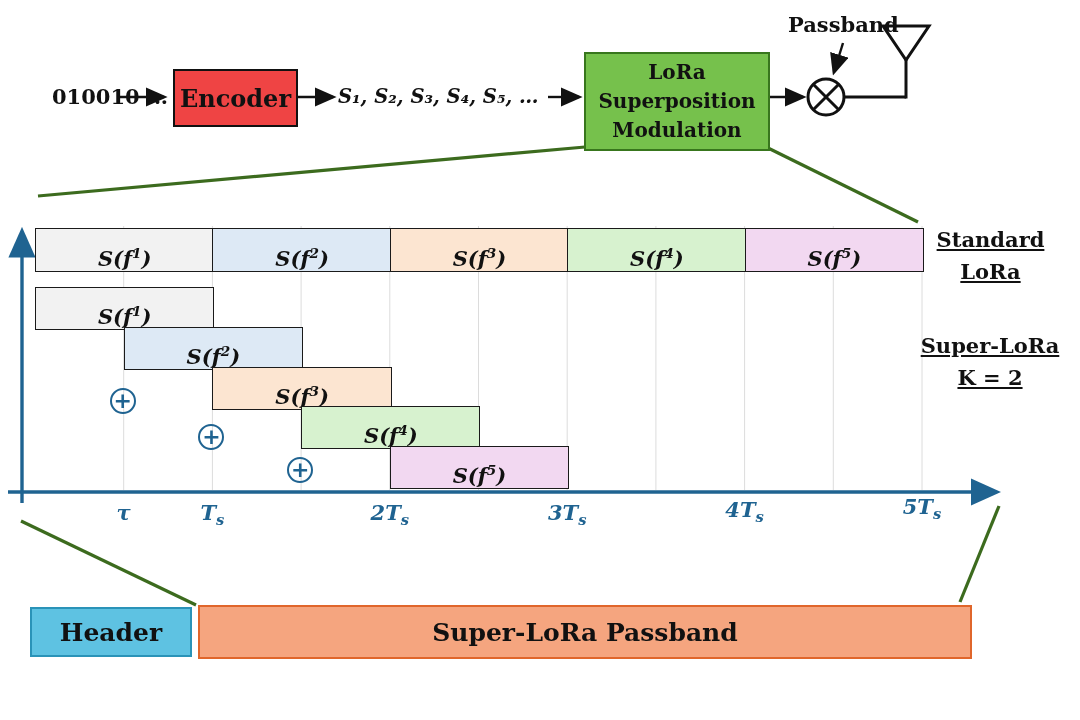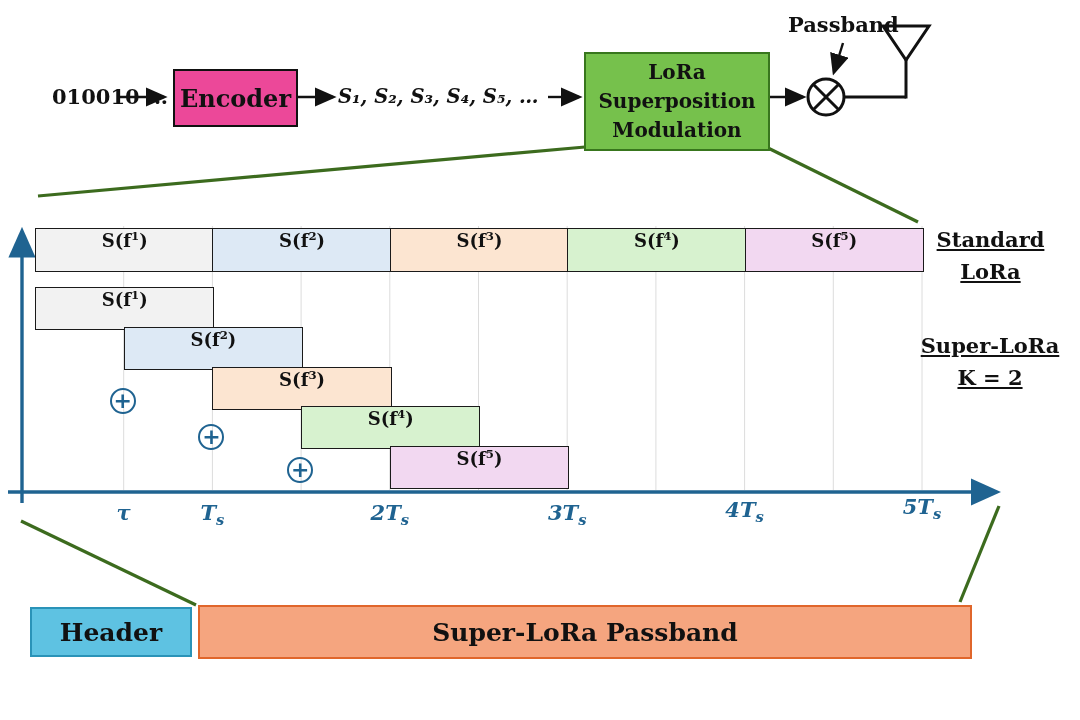--- a/index.html
+++ b/index.html
@@ -14,32 +14,32 @@
   .grid line { stroke: var(--grid-gray, #dcdcdc); stroke-width:1; }
   .black-line line { stroke:#111; stroke-width:2.4; }
   .black-thick line, .black-thick circle, .black-thick polygon { stroke:#111; stroke-width:3; }
   .green-line line { stroke: var(--connector-green, #3c6b1e); stroke-width:3.2; }
   .axis-line line { stroke: var(--axis-blue, #1f6391); stroke-width:3.4; }
 
   .plain-text { font-size:21px; white-space:nowrap; }
   .math { font-style:italic; }
 
   .box { display:flex; align-items:center; justify-content:center; text-align:center; }
-  .encoder-box { background:#ec4899; border:2.2px solid #111; font-size:24px; }
+  .encoder-box { background:#ef4444; border:2.2px solid #111; font-size:24px; }
   .mod-box {
     background:var(--modulator-fill,#76c14c);
     border:2.2px solid var(--modulator-border,#38761d);
     font-size:20px; line-height:1.45;
   }
   .preline { white-space:pre-line; }
 
   .block {
-    display:flex; align-items:flex-start; justify-content:center;
+    display:flex; align-items:flex-end; justify-content:center;
     border:1.6px solid var(--block-border,#1a1a1a);
-    font-size:18px;
+    font-style:italic; font-size:21px;
   }
   sup { font-size:0.65em; }
   sub { font-size:0.7em; }
 
   .side-label { font-size:21px; text-align:center; line-height:1.5;text-decoration:underline; }
 
   .tick {
     color:var(--axis-blue,#1f6391); font-style:italic; font-size:21px;
     text-align:center; width:70px;
   }

